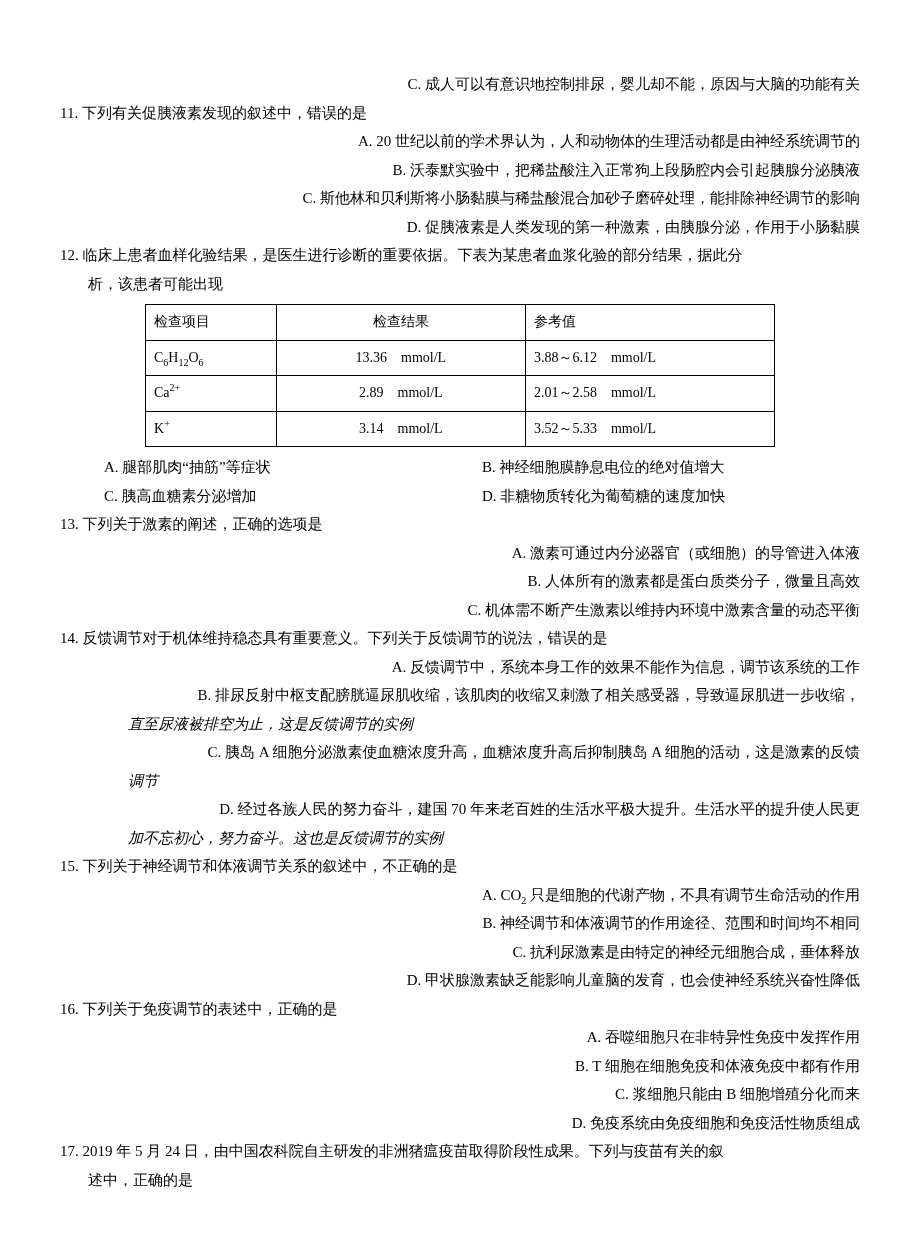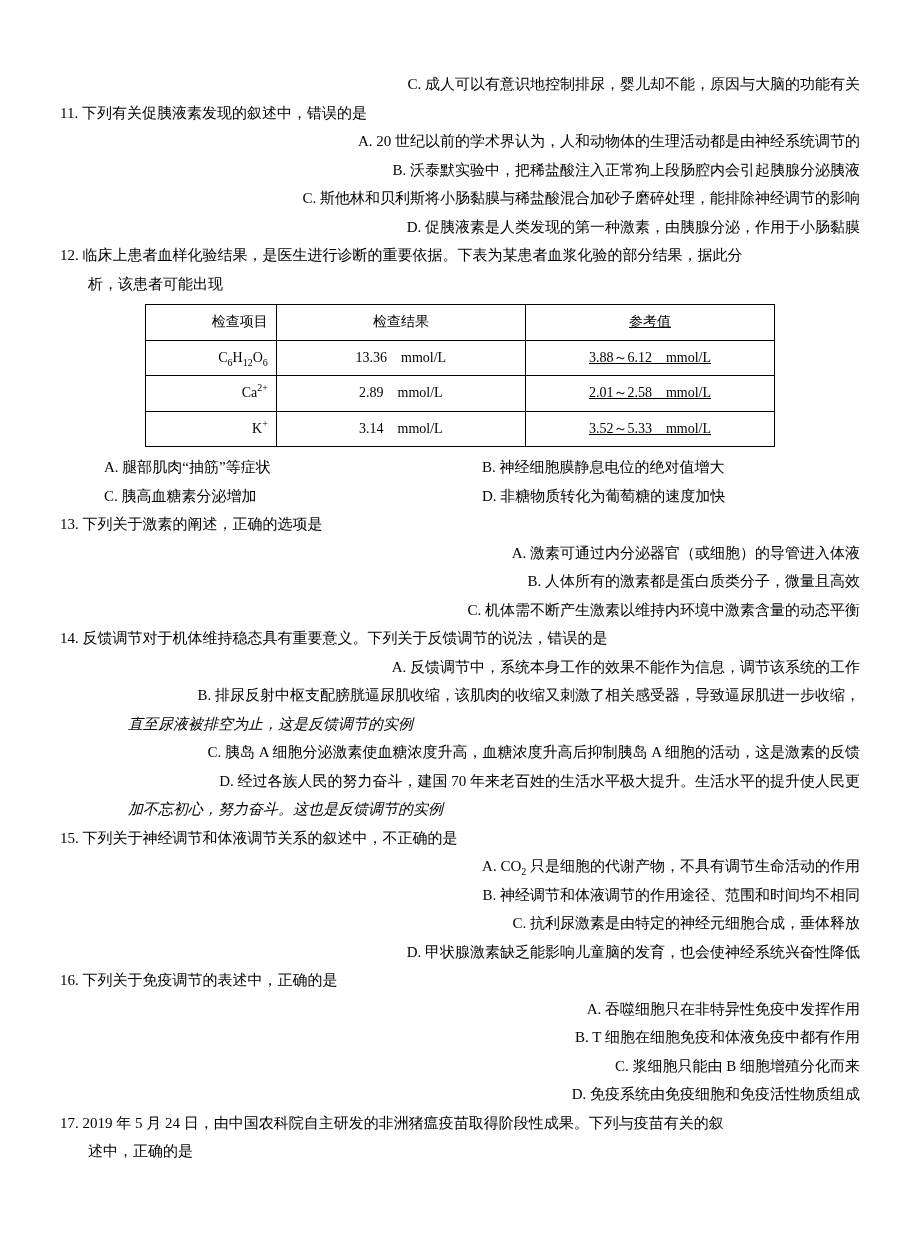--- a/index.html
+++ b/index.html
@@ -36,26 +36,26 @@
       padding-left: 28px;
     }
     table {
       border-collapse: collapse;
       margin: 6px auto 6px auto;
       width: 630px;
     }
     td {
       border: 1px solid #000;
       padding: 4px 8px;
-      text-align: right;
+      text-align: left;
       font-size: 14px;
     }
     td.col1 { width: 120px; }
     td.col2 { width: 250px; text-align: center;}
-    td.col3 { width: 250px; text-align: center; text-decoration: underline;}
+    td.col3 { width: 250px; text-align: left;}
     sub, sup {
       font-size: 10px;
       line-height: 0;
     }
   </style>
 </head>
 <body>
 
 <div>
   <div class="option-wrap">C. 成人可以有意识地控制排尿，婴儿却不能，原因与大脑的功能有关</div>
@@ -112,20 +112,21 @@
   <div class="option-wrap">B. 人体所有的激素都是蛋白质类分子，微量且高效</div>
   <div class="option-wrap">C. 机体需不断产生激素以维持内环境中激素含量的动态平衡</div>
 </div>
 
 <div>
   <div class="q-line">14. 反馈调节对于机体维持稳态具有重要意义。下列关于反馈调节的说法，错误的是</div>
   <div class="option-wrap">A. 反馈调节中，系统本身工作的效果不能作为信息，调节该系统的工作</div>
   <div class="option-wrap">B. 排尿反射中枢支配膀胱逼尿肌收缩，该肌肉的收缩又刺激了相关感受器，导致逼尿肌进一步收缩，</div>
   <div class="option-sub">直至尿液被排空为止，这是反馈调节的实例</div>
   <div class="option-wrap">C. 胰岛 A 细胞分泌激素使血糖浓度升高，血糖浓度升高后抑制胰岛 A 细胞的活动，这是激素的反馈</div>
+  <div class="option-sub">调节</div>
   <div class="option-wrap">D. 经过各族人民的努力奋斗，建国 70 年来老百姓的生活水平极大提升。生活水平的提升使人民更</div>
   <div class="option-sub">加不忘初心，努力奋斗。这也是反馈调节的实例</div>
 </div>
 
 <div>
   <div class="q-line">15. 下列关于神经调节和体液调节关系的叙述中，不正确的是</div>
   <div class="option-wrap">A. CO<sub>2</sub> 只是细胞的代谢产物，不具有调节生命活动的作用</div>
   <div class="option-wrap">B. 神经调节和体液调节的作用途径、范围和时间均不相同</div>
   <div class="option-wrap">C. 抗利尿激素是由特定的神经元细胞合成，垂体释放</div>
   <div class="option-wrap">D. 甲状腺激素缺乏能影响儿童脑的发育，也会使神经系统兴奋性降低</div>

